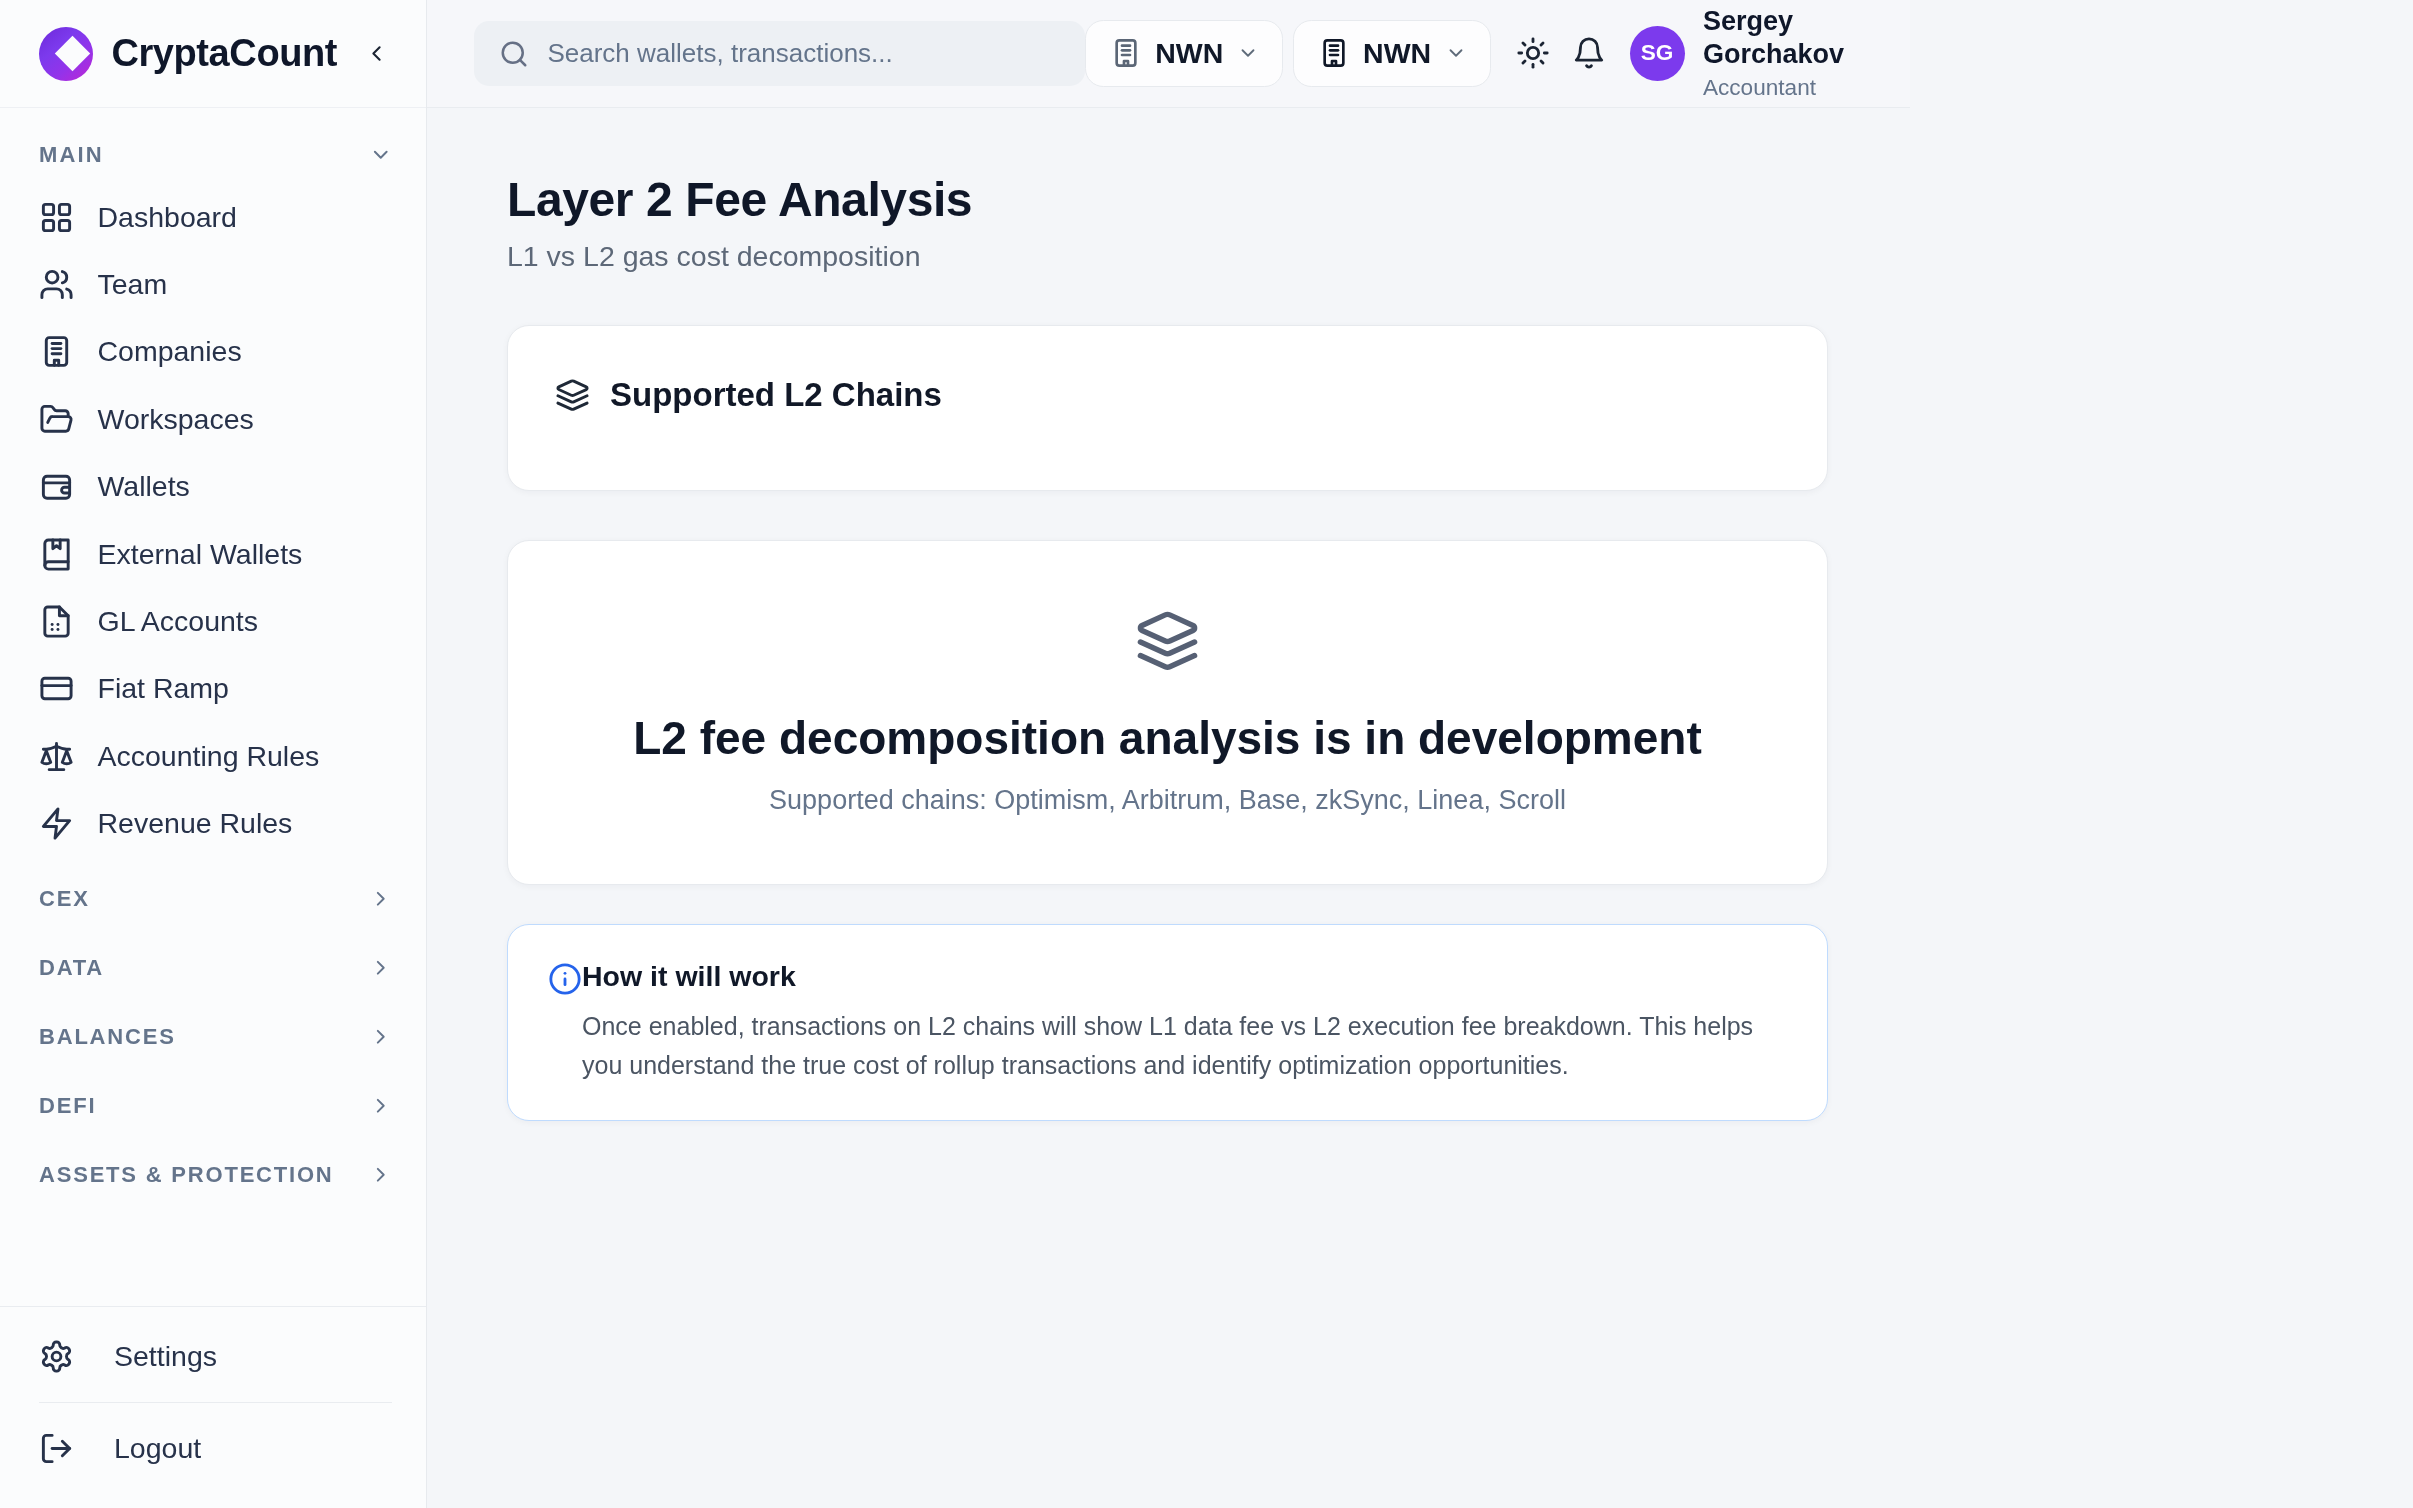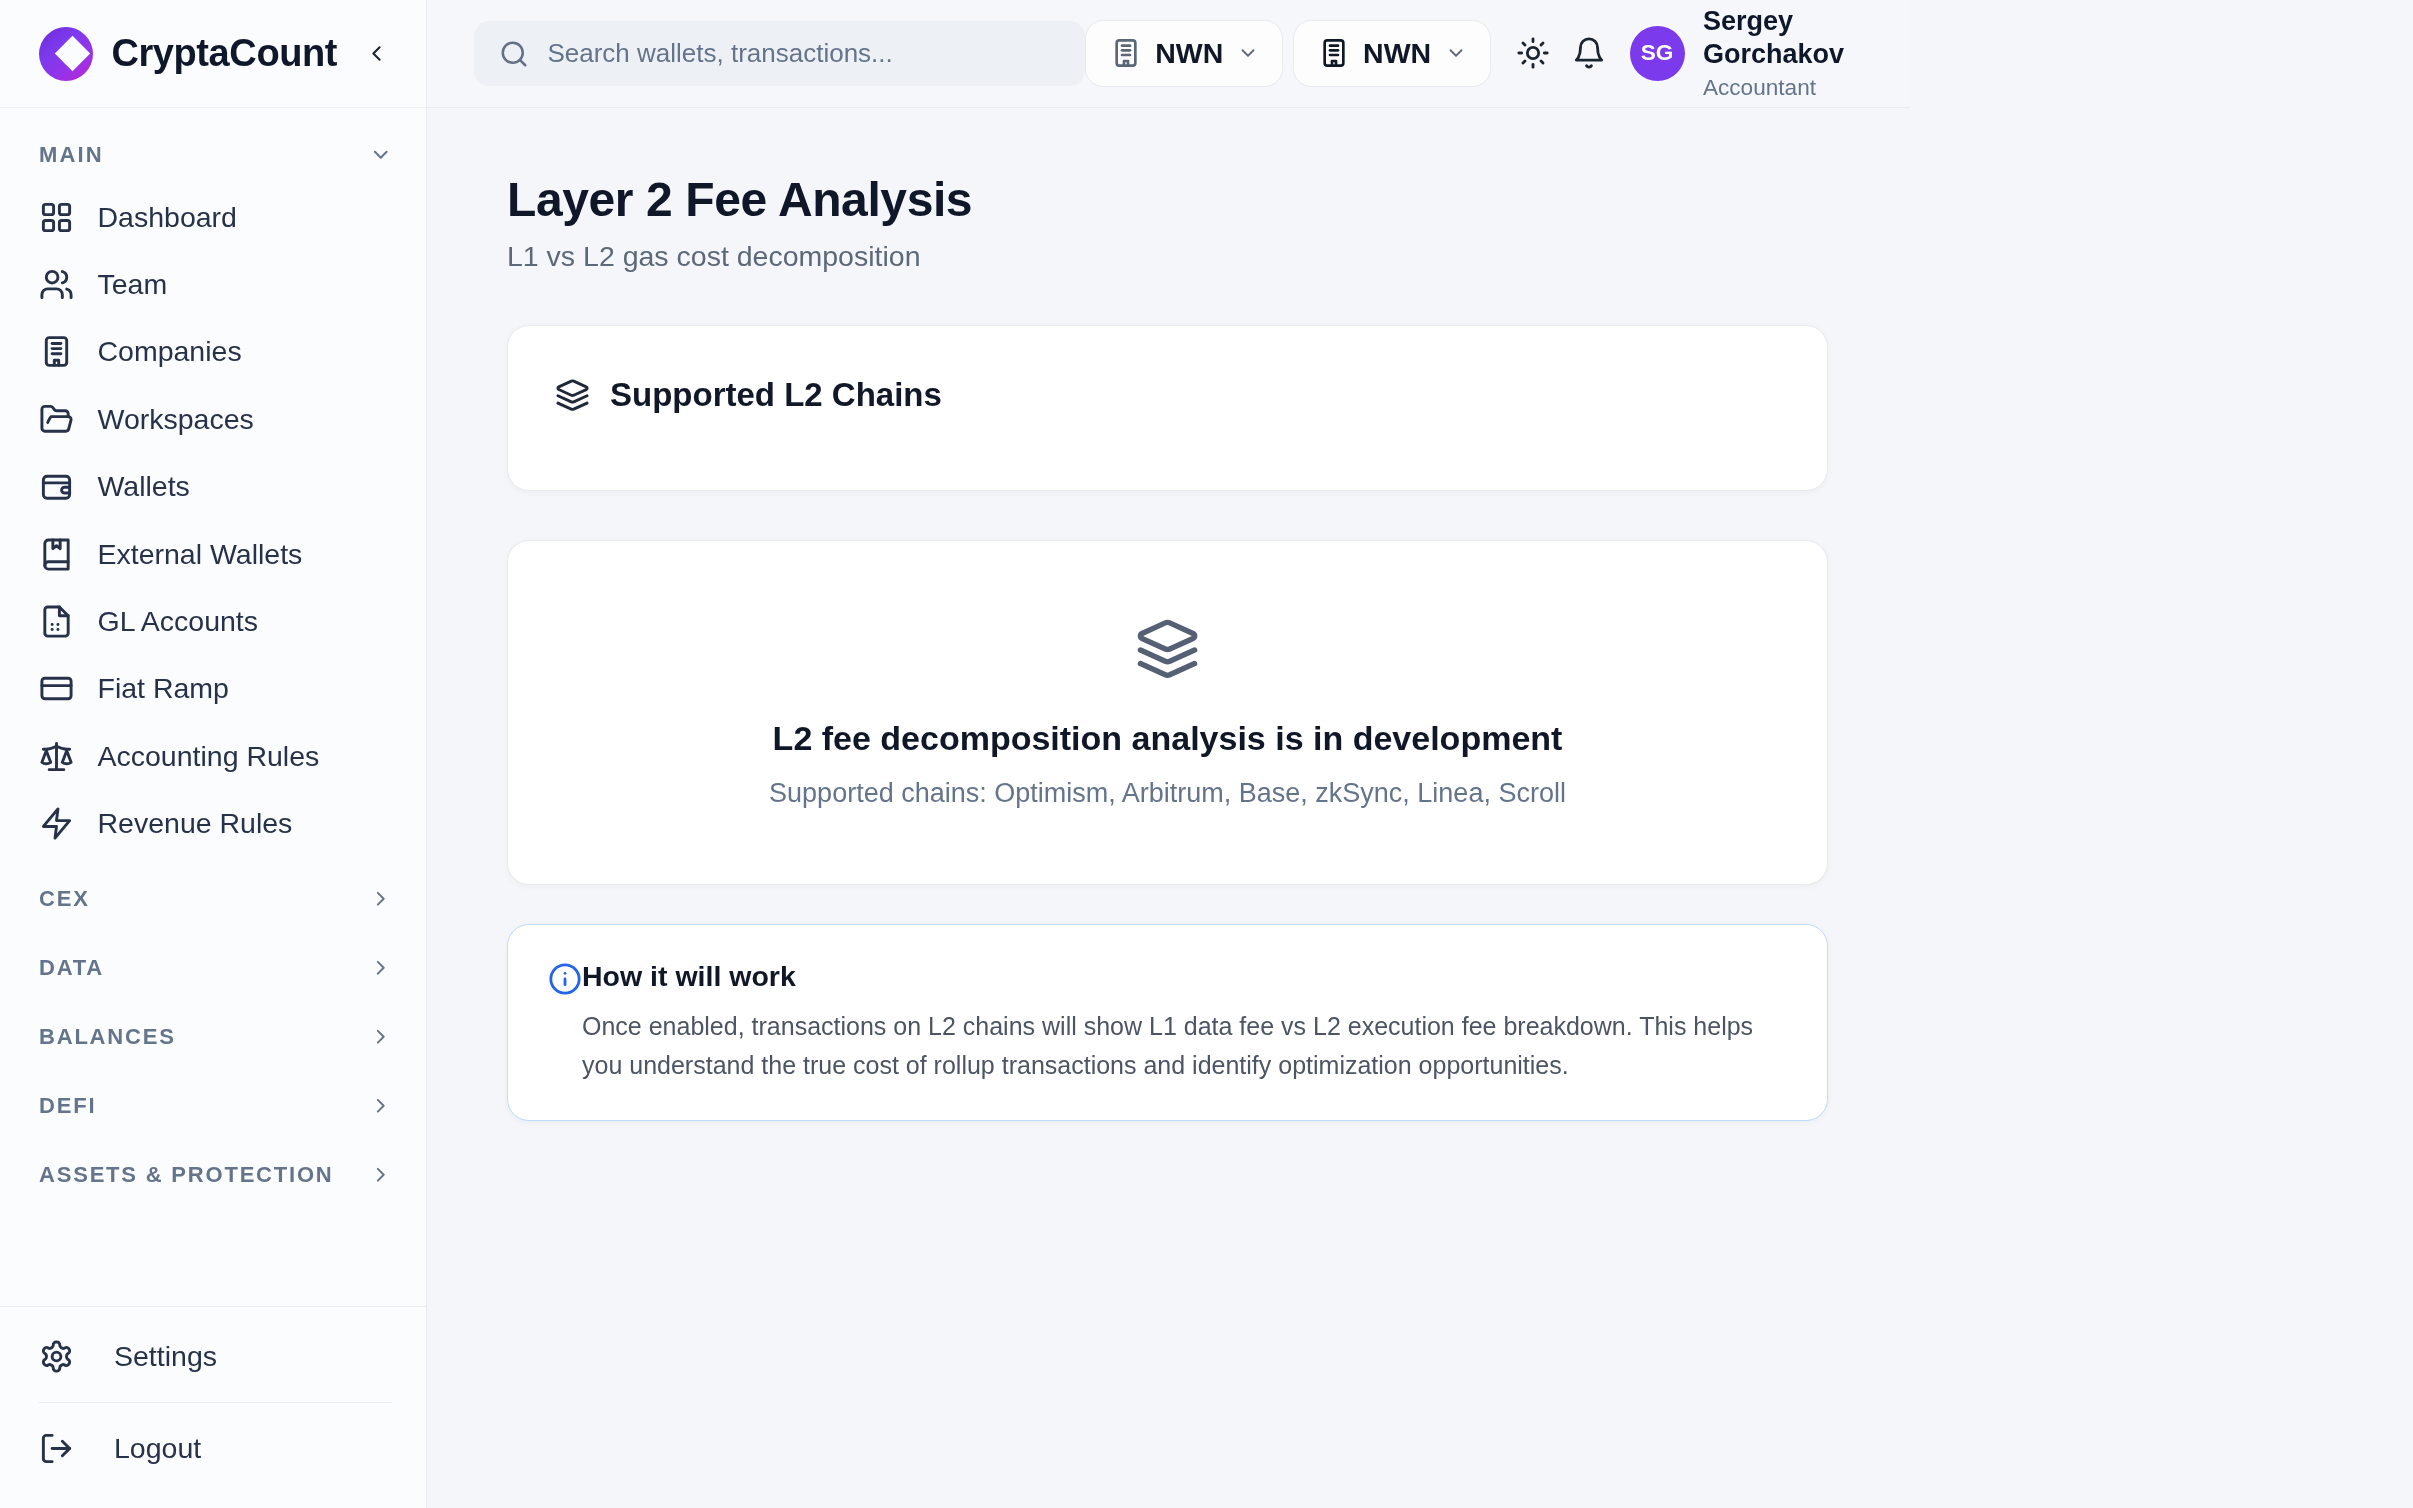--- a/index.html
+++ b/index.html
@@ -120,21 +120,21 @@
   .card-chains { margin-top:52px; height:166px; padding:50px 47px; }
   .card-title-row { display:flex; align-items:center; gap:20px; }
   .card-title-row .icon { width:35px; height:35px; color:#1f2937; }
   .card-title { font-size:33px; font-weight:700; color:#111827; }
 
   .card-dev {
     margin-top:49px; height:345px; display:flex; flex-direction:column;
     align-items:center; justify-content:center; text-align:center;
   }
   .card-dev .big-icon { width:65px; height:65px; color:#566074; }
-  .dev-heading { font-size:34px; font-weight:700; color:#101828; margin-top:37px; }
+  .dev-heading { font-size:46px; font-weight:700; color:#101828; margin-top:37px; }
   .dev-subtext { font-size:27px; color:#64748b; margin-top:20px; }
 
   .card-info {
     margin-top:39px; border-color:#bfdbfe; padding:35px 40px;
     display:flex; align-items:flex-start;
   }
   .card-info .info-icon { width:34px; height:34px; color:#2563eb; flex-shrink:0; margin-top:1.7px; }
   .info-title { font-size:28.5px; font-weight:700; color:#101828; }
   .info-body { font-size:25px; color:#4b5563; line-height:39px; margin-top:13.4px; max-width:1668px; }
 

